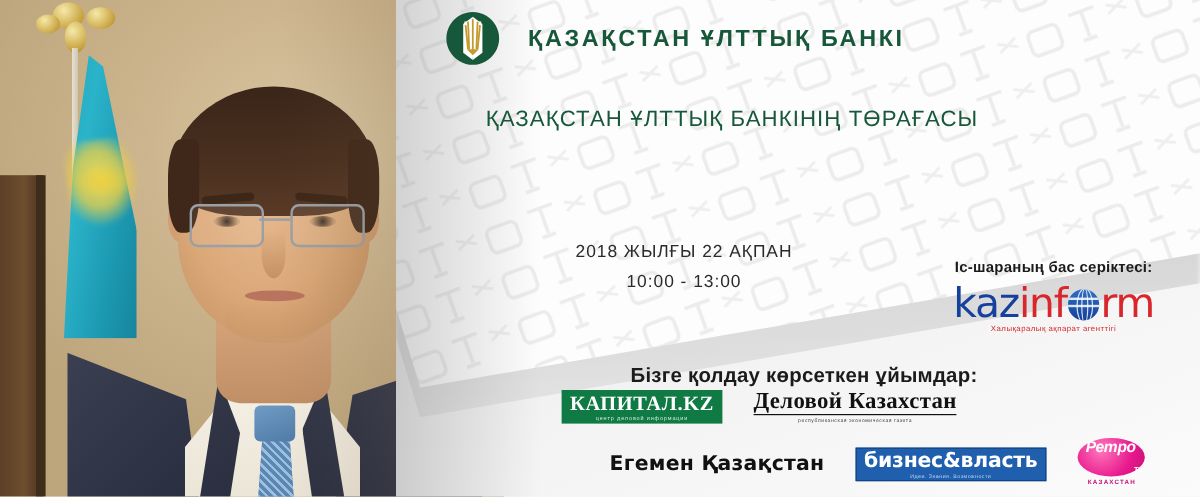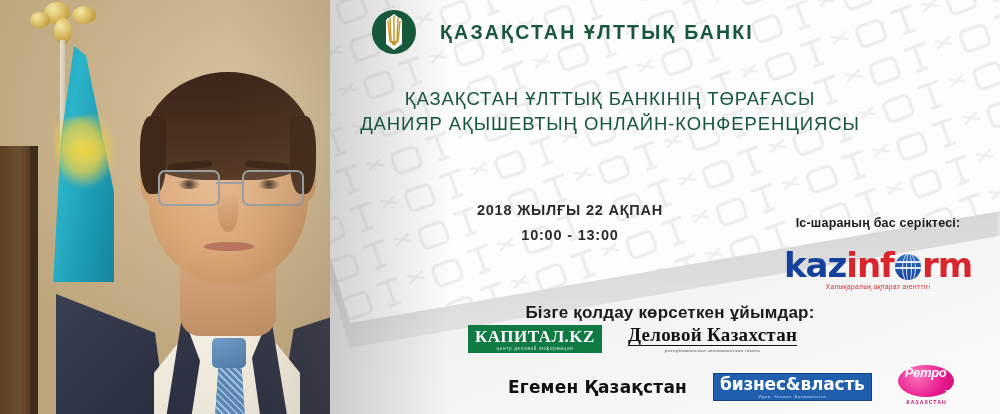--- a/index.html
+++ b/index.html
@@ -155,27 +155,27 @@
   }
 
   .main-title{
     position:absolute;left:0;top:86px;width:560px;text-align:center;
     color:#17573a;font-weight:normal;font-size:18.5px;line-height:25px;letter-spacing:.9px;
   }
   .main-title div{white-space:nowrap;}
 
   .datetime{
     position:absolute;left:0;top:198px;width:480px;text-align:center;
-    color:#2b2b2b;font-size:14.5px;font-weight:bold;line-height:25px;letter-spacing:.8px;
+    color:#2b2b2b;font-size:14.5px;font-weight:normal;line-height:25px;letter-spacing:.8px;
   }
 
   
   .partner{position:absolute;left:430px;top:216px;width:236px;text-align:center;}
   .partner-label{color:#1b1b1b;font-size:12.5px;font-weight:bold;letter-spacing:.2px;}
-  .kazinform{margin-top:18px;font-size:34px;font-weight:bold;letter-spacing:-1px;line-height:1;
+  .kazinform{margin-top:6px;font-size:34px;font-weight:normal;letter-spacing:-1px;line-height:1;
     font-family:"DejaVu Sans",sans-serif;}
   .kz-blue{color:#15409b;}
   .kz-red{color:#d8262c;}
   .globe{display:inline-block;width:26px;height:26px;border-radius:50%;position:relative;
     vertical-align:-3px;margin:0 1px;
     background:linear-gradient(180deg,#2f6fc4,#15409b);overflow:hidden;}
   .globe i{position:absolute;border:1px solid rgba(255,255,255,.85);}
   .g1{left:-1px;top:7px;width:28px;height:0;}
   .g2{left:-1px;top:13px;width:28px;height:0;}
   .g3{left:7px;top:-1px;width:12px;height:28px;border-radius:50%;}
@@ -317,21 +317,20 @@
             <path d="M30 13 L28 33"></path>
           </g>
           <path d="M19 33 L29 33 L24 38 Z" fill="#c49a2e"></path>
         </svg>
       </div>
       <div class="bank-title">ҚАЗАҚСТАН ҰЛТТЫҚ БАНКІ</div>
     </div>
 
     <div class="main-title">
       <div>ҚАЗАҚСТАН ҰЛТТЫҚ БАНКІНІҢ ТӨРАҒАСЫ</div>
-      <div>ДАНИЯР АҚЫШЕВТЫҢ ОНЛАЙН-КОНФЕРЕНЦИЯСЫ</div>
     </div>
 
     <div class="datetime">
       <div>2018 ЖЫЛҒЫ 22 АҚПАН</div>
       <div>10:00 - 13:00</div>
     </div>
 
     <div class="partner">
       <div class="partner-label">Іс-шараның бас серіктесі:</div>
       <div class="kazinform">

